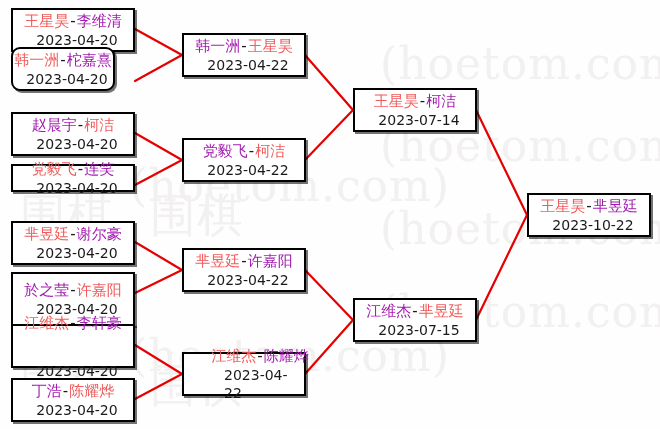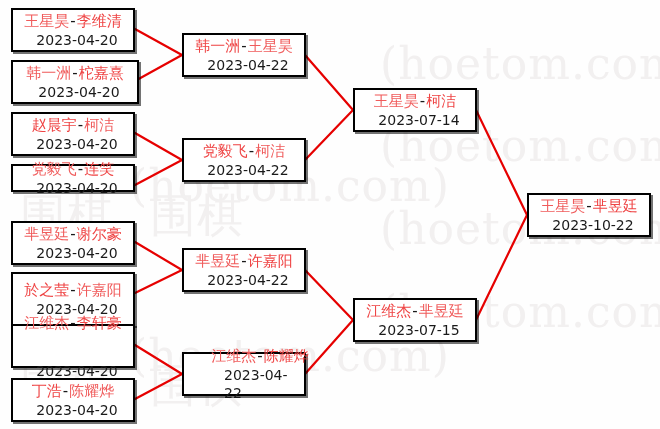--- a/index.html
+++ b/index.html
@@ -65,21 +65,21 @@
     padding: 0;
   }
   .players {
     font-size: 15px;
     line-height: 20px;
     white-space: nowrap;
     color: #1a1a1a;
     font-family: "DejaVu Sans", sans-serif;
   }
   .players .p {
-    color: #ef4444;
+    color: #a21caf;
   }
   .players .p.win {
     color: #f05b5b;
   }
   .players .sep {
     color: #1a1a1a;
     padding: 0 1px;
   }
   .date {
     font-size: 14px;
@@ -134,21 +134,21 @@
     </g>
   </svg>
 
   <div class="match" style="left:11px; top:8px; width:124px; height:44px;">
     <div class="players">
       <span class="p win">王星昊</span><span class="sep">-</span><span class="p">李维清</span>
     </div>
     <div class="date">2023-04-20</div>
   </div>
 
-  <div class="match" style="left:11px; top:60px; width:128px; height:44px;">
+  <div class="match" style="left:11px; top:47px; width:104px; height:44px;border-radius:9px;">
     <div class="players">
       <span class="p win">韩一洲</span><span class="sep">-</span><span class="p">柁嘉熹</span>
     </div>
     <div class="date">2023-04-20</div>
   </div>
 
   <div class="match" style="left:11px; top:112px; width:124px; height:44px;">
     <div class="players">
       <span class="p">赵晨宇</span><span class="sep">-</span><span class="p win">柯洁</span>
     </div>

